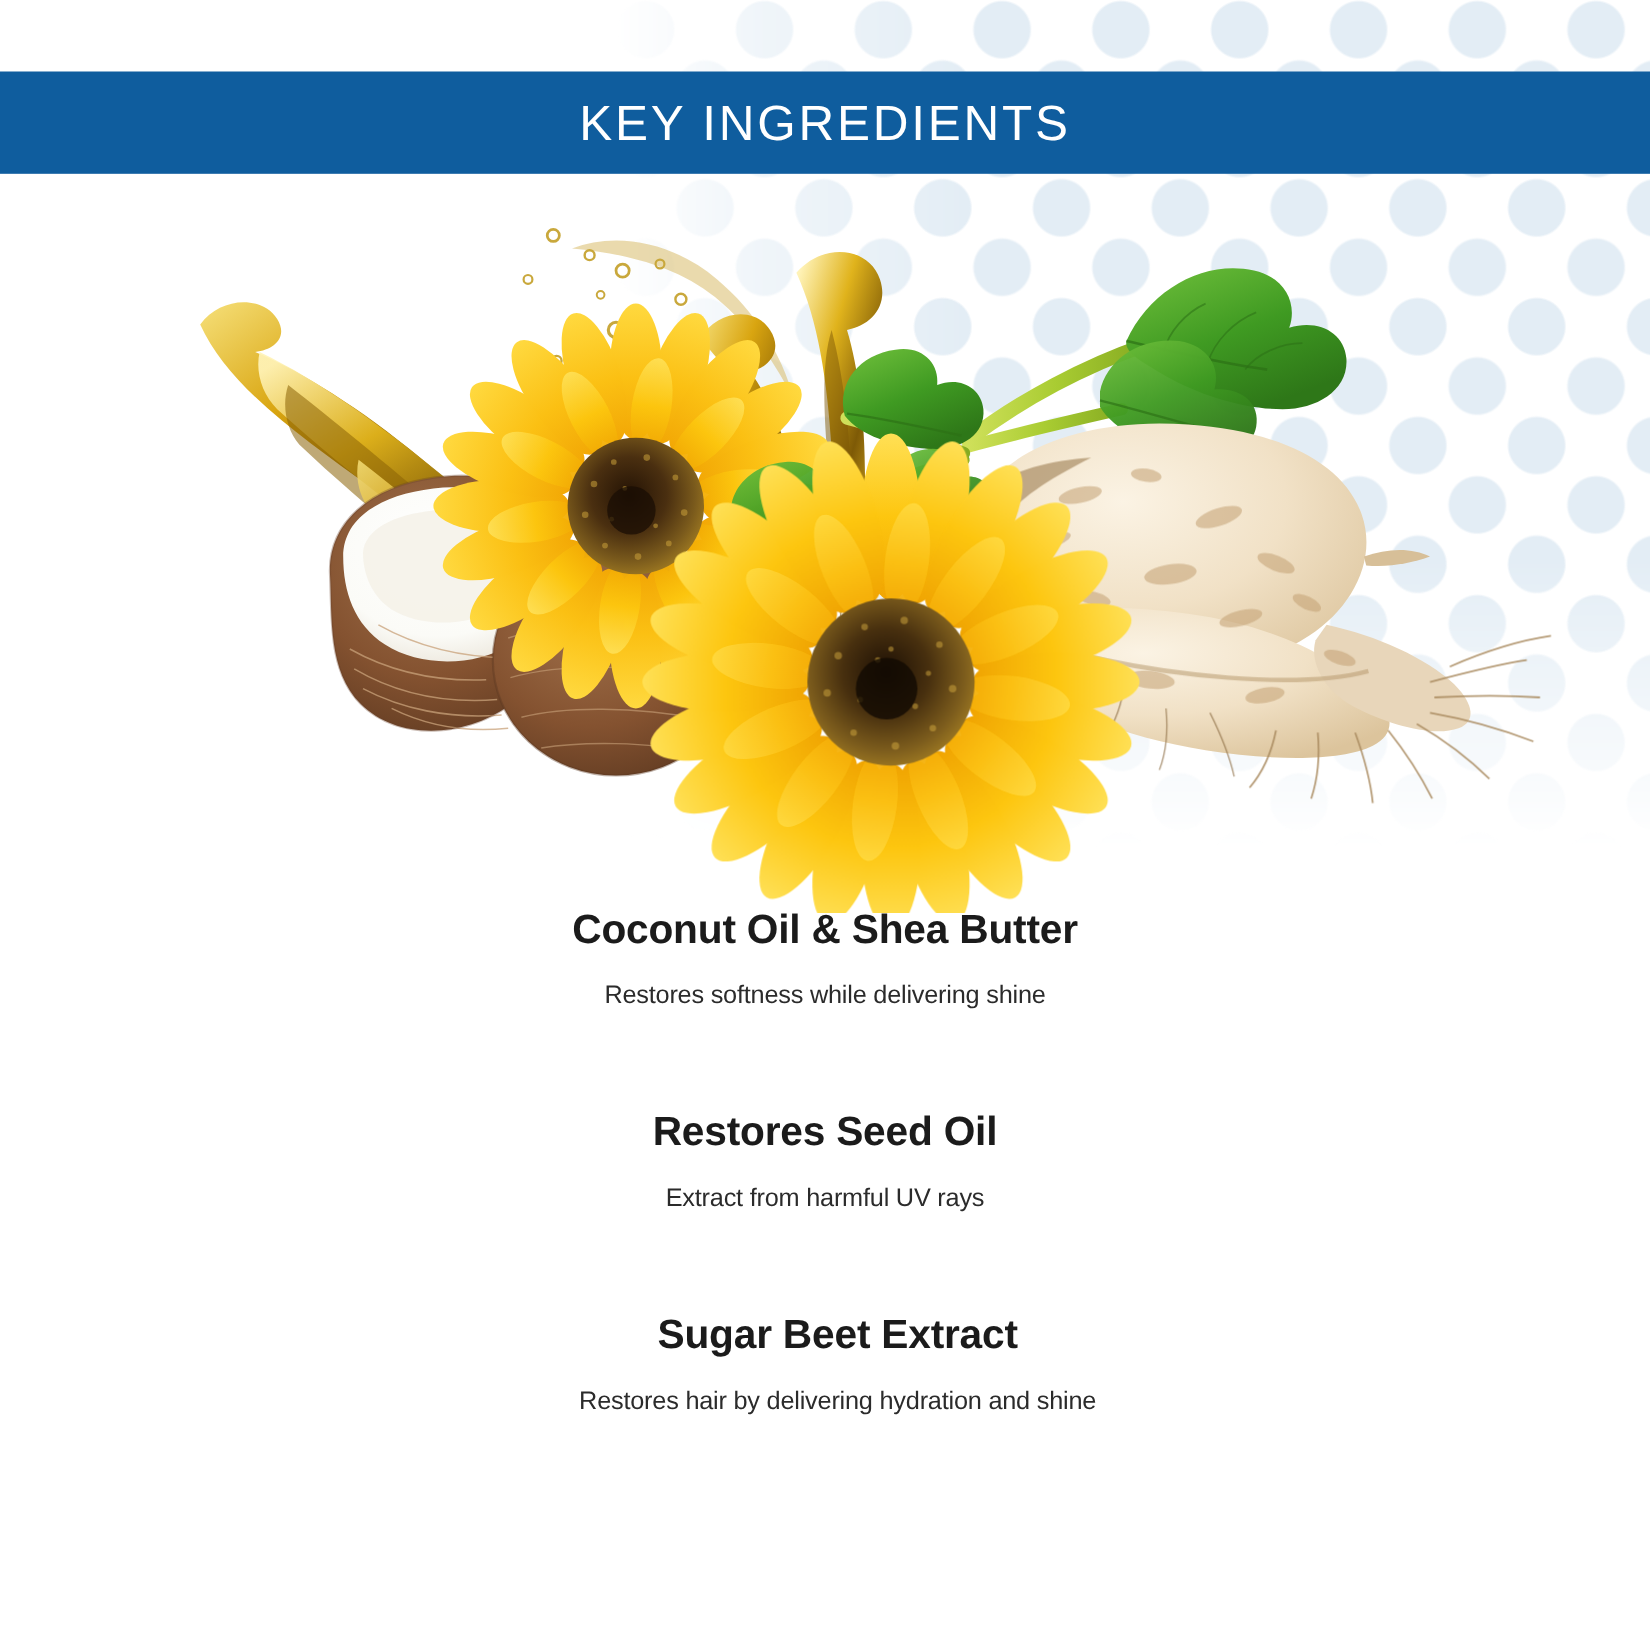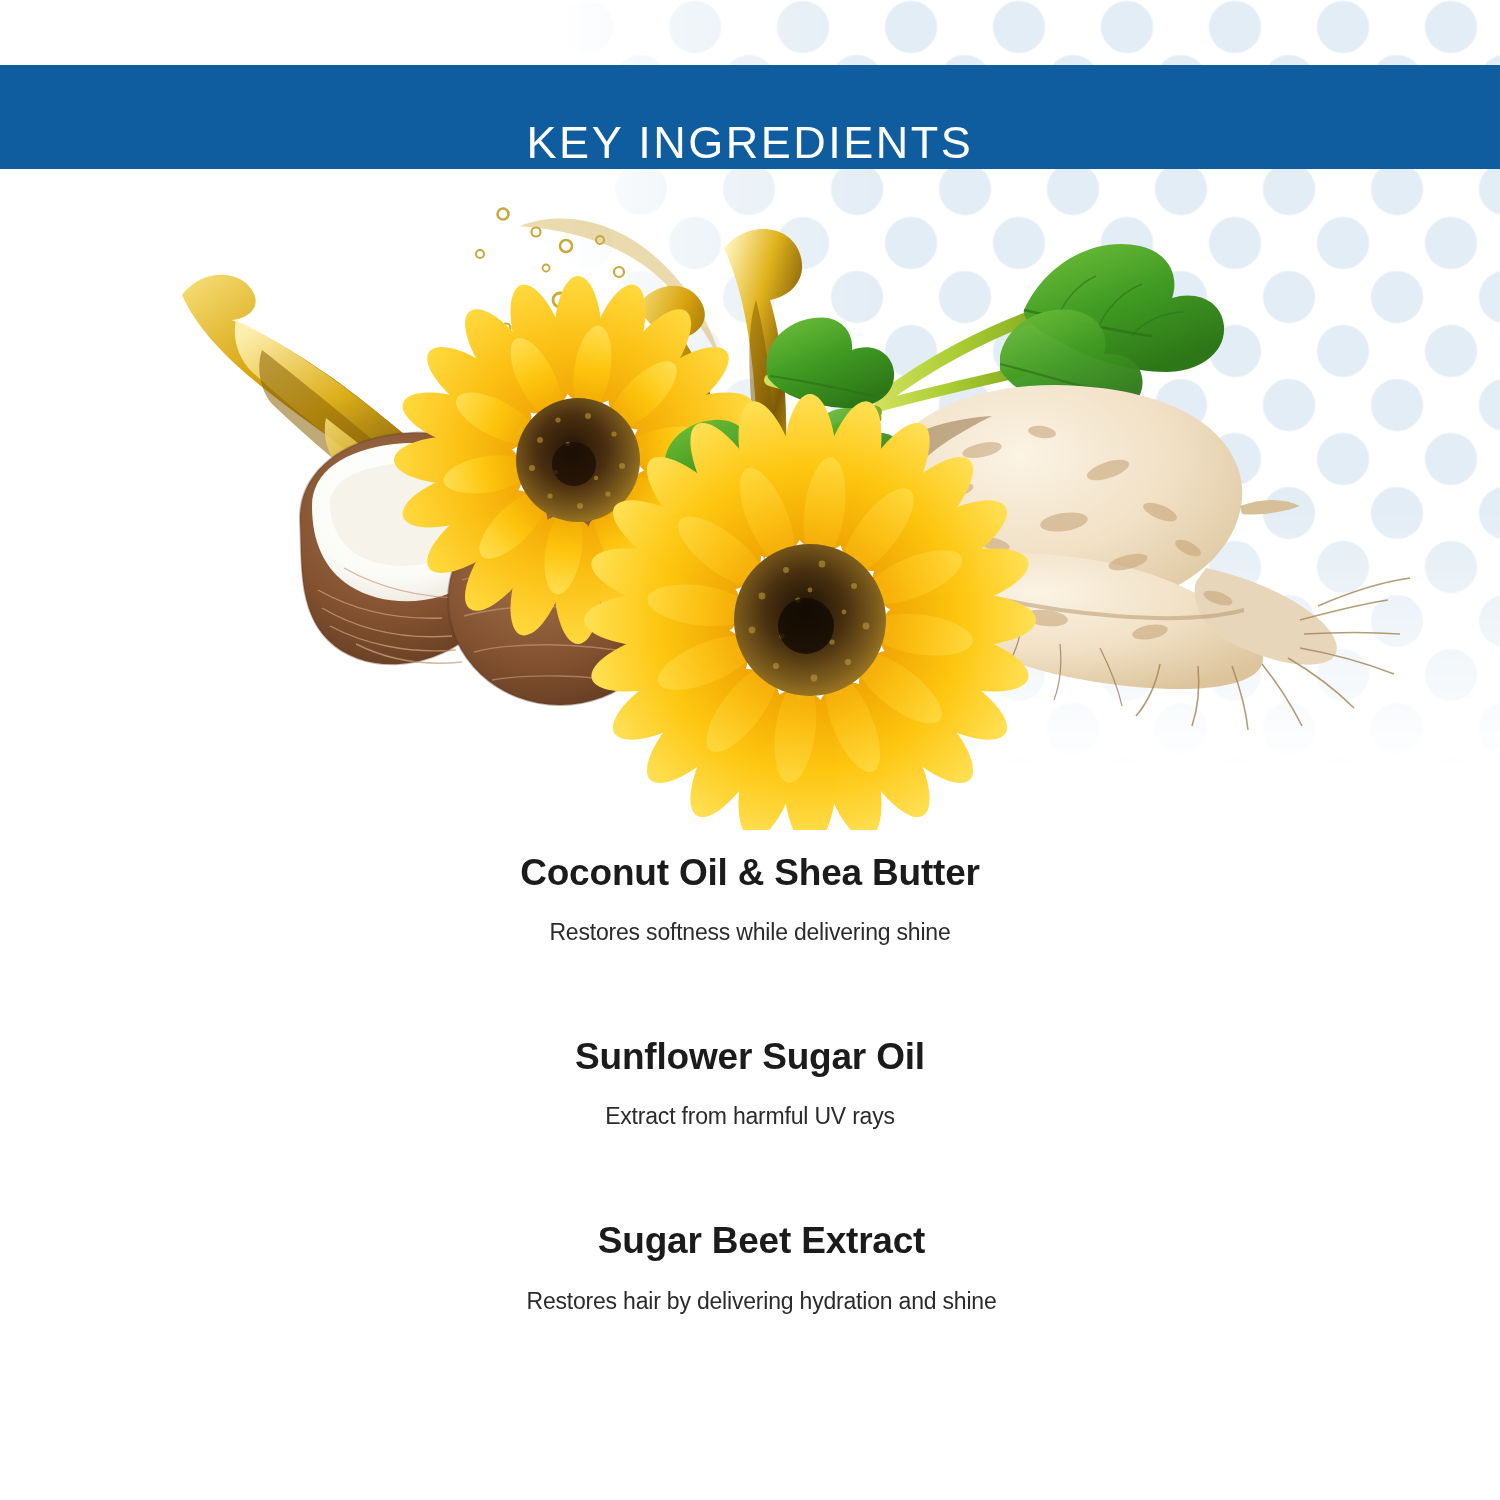--- a/index.html
+++ b/index.html
@@ -38,24 +38,24 @@
     mask-composite: intersect;
     pointer-events: none;
   }
 
   
   .banner {
     position: absolute;
     left: 0;
     top: 65px;
     width: 1500px;
-    height: 104px;
+    height: 93px;
     background: #0f5d9e;
     display: flex;
-    align-items: flex-end;
+    align-items: center;
     justify-content: center;
   }
   .banner-title {
     color: #ffffff;
     font-size: 45px;
     letter-spacing: 2.5px;
     font-weight: 400;
     white-space: nowrap;
   }
 
@@ -66,21 +66,21 @@
     top: 150px;
     width: 1500px;
     height: 680px;
   }
   .hero svg { display: block; width: 1500px; height: 680px; }
 
   
   .ingredients {
     position: absolute;
     left: 0;
-    top: 850px;
+    top: 822px;
     width: 1500px;
     text-align: center;
   }
   .ing-block { margin-bottom: 86px; }
   .ing-block:last-child { margin-bottom: 0; padding-left: 23px; }
   .ing-name {
     font-size: 37px;
     font-weight: bold;
     color: #1b1b1b;
     letter-spacing: -0.2px;
@@ -473,21 +473,21 @@
   </div>
 
   <div class="ingredients">
 
     <div class="ing-block">
       <div class="ing-name">Coconut Oil &amp; Shea Butter</div>
       <div class="ing-desc">Restores softness while delivering shine</div>
     </div>
 
     <div class="ing-block">
-      <div class="ing-name">Sunflower Sugar Oil</div>
+      <div class="ing-name">Restores Seed Oil</div>
       <div class="ing-desc">Extract from harmful UV rays</div>
     </div>
 
     <div class="ing-block">
       <div class="ing-name">Sugar Beet Extract</div>
       <div class="ing-desc">Restores hair by delivering hydration and shine</div>
     </div>
 
   </div>
 </div>

